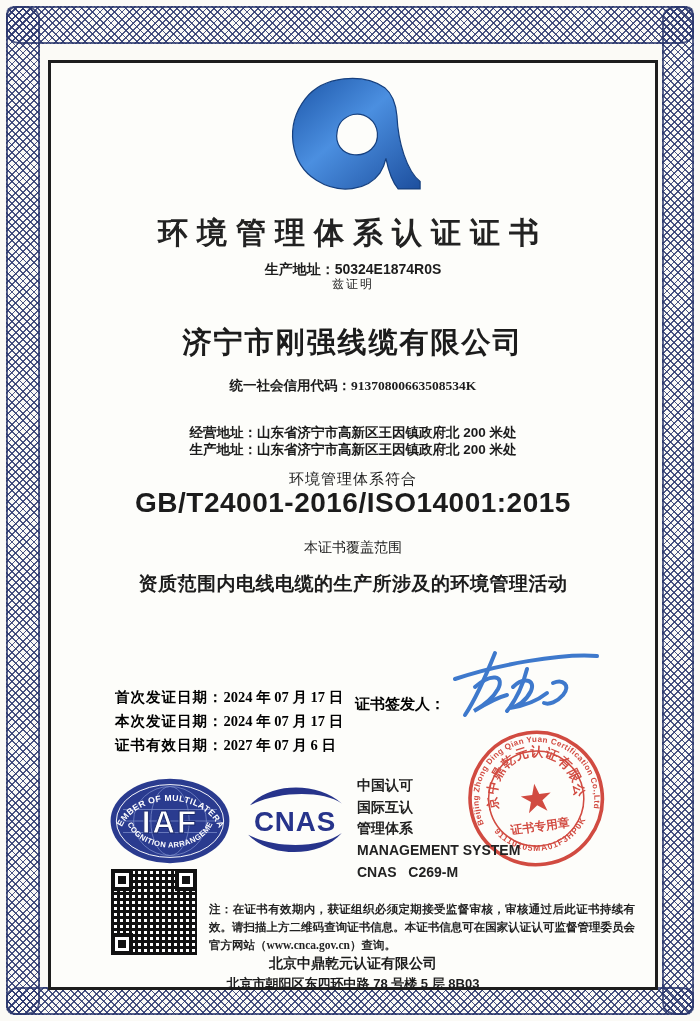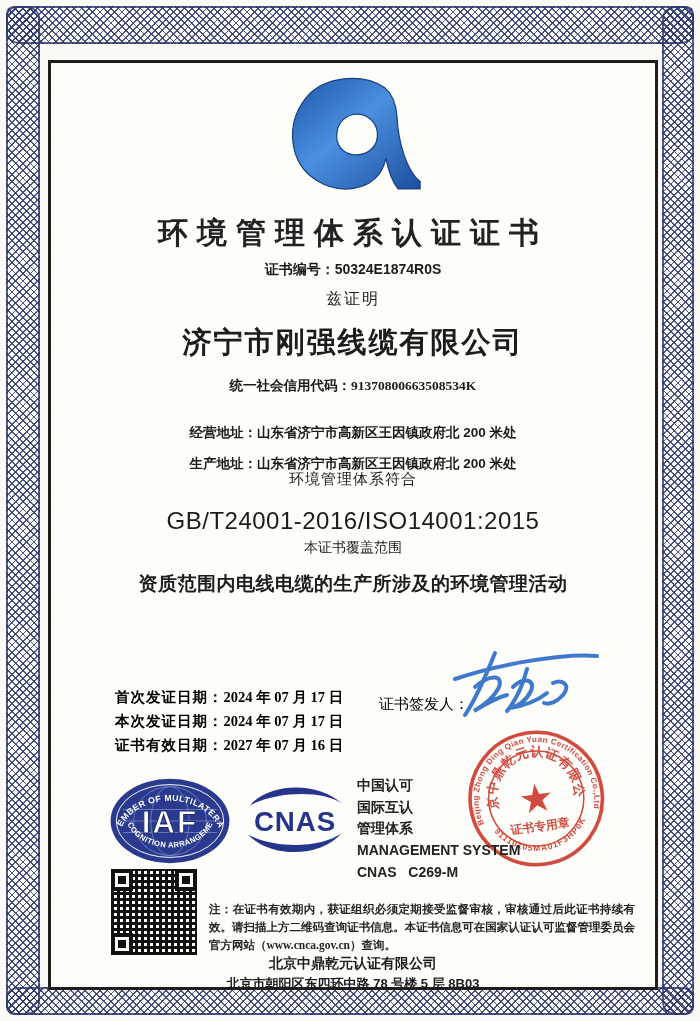--- a/index.html
+++ b/index.html
@@ -13,33 +13,33 @@
   .band.top{left:6px;top:6px;right:6px;height:38px;border-radius:8px 8px 14px 14px/8px 8px 10px 10px;}
   .band.bottom{left:6px;bottom:6px;right:6px;height:28px;border-radius:12px 12px 8px 8px/10px 10px 8px 8px;}
   .band.left{left:6px;top:6px;bottom:6px;width:34px;border-radius:10px 14px 14px 10px/10px 12px 12px 10px;}
   .band.right{right:6px;top:6px;bottom:6px;width:32px;border-radius:14px 10px 10px 14px/12px 10px 10px 12px;}
   .content{position:absolute;left:48px;top:60px;width:604px;height:924px;
            border:3px solid #1e1e1e;background:#fdfdfa;}
   .c{position:absolute;left:0;right:0;text-align:center;color:#1c1c1c;}
   .logo-wrap{position:absolute;left:0;right:0;top:10px;text-align:center;}
   .title{top:150px;font-size:30px;font-weight:bold;letter-spacing:9px;color:#222;}
   .certno{top:198px;font-size:14px;font-weight:bold;}
-  .certify{top:226px;font-size:16px;letter-spacing:2px;}
+  .certify{top:213px;font-size:12px;letter-spacing:2px;}
   .company{top:260px;font-size:29px;font-weight:bold;letter-spacing:2px;text-align:center;}
   .code{top:314px;font-size:13.5px;font-weight:bold;font-family:"Liberation Serif",serif;}
   .addr{font-size:13.5px;font-weight:bold;}
-  .addr1{top:339px;} .addr2{top:361px;} .addr3{top:392px;}
+  .addr1{top:339px;} .addr2{top:361px;} .addr3{top:378px;}
   .conform{top:407px;font-size:15px;letter-spacing:1px;}
-  .standard{top:444px;font-size:24px;font-weight:normal;letter-spacing:.5px;}
+  .standard{top:424px;font-size:28px;font-weight:bold;letter-spacing:.5px;}
   .scopelabel{top:476px;font-size:14px;}
   .scope{top:508px;font-size:19px;font-weight:bold;letter-spacing:.5px;}
   .dates{position:absolute;left:64px;top:622px;font-family:"Liberation Serif",serif;}
   .dates .row{font-size:14.5px;font-weight:bold;line-height:24px;white-space:pre;}
   .dates .lbl{letter-spacing:1px;}
-  .signer{position:absolute;left:328px;top:632px;font-size:15px;font-weight:normal;
+  .signer{position:absolute;left:304px;top:632px;font-size:15px;font-weight:bold;
           font-family:"Liberation Serif",serif;}
   .signature{position:absolute;left:390px;top:580px;}
   .seal{position:absolute;left:408px;top:658px;opacity:.9;mix-blend-mode:multiply;
         transform:rotate(-8deg);}
   .iaf{position:absolute;left:56px;top:712px;}
   .cnas{position:absolute;left:192px;top:716px;}
   .acc-text{position:absolute;left:306px;top:712px;font-size:14px;line-height:1.55;
             font-weight:bold;color:#222;}
   .acc-text div{white-space:pre;}
   
@@ -76,40 +76,40 @@
           </linearGradient>
         </defs>
         <path fill-rule="evenodd" fill="url(#lg)" stroke="#16407f" stroke-width="1" d="M86 12 C68 0 36 2 21 21 C4 43 8 74 30 88 C49 100 72 96 82 82 C84 79 86 75 87 70 C89 80 92 89 97 95 L115 95 L115 89 C104 80 97 57 96 35 C95 24 92 17 86 12 Z
              M60 34 C70 32 79 39 80 49 C81 60 72 68 61 67 C51 66 45 58 47 48 C48 41 53 36 60 34 Z"></path>
       </svg>
     </div>
 
     <div class="c title">环境管理体系认证证书</div>
 
     <div class="c certno">
-      <span>证书编号：</span><span>50324E1874R0S</span>
+      <span>生产地址：</span><span>50324E1874R0S</span>
     </div>
 
     <div class="c certify">兹证明</div>
 
     <div class="c company">济宁市刚强线缆有限公司</div>
 
     <div class="c code">统一社会信用代码：91370800663508534K</div>
     <div class="c addr addr2">经营地址：山东省济宁市高新区王因镇政府北 200 米处</div>
     <div class="c addr addr3">生产地址：山东省济宁市高新区王因镇政府北 200 米处</div>
 
     <div class="c conform">环境管理体系符合</div>
     <div class="c standard">GB/T24001-2016/ISO14001:2015</div>
     <div class="c scopelabel">本证书覆盖范围</div>
     <div class="c scope">资质范围内电线电缆的生产所涉及的环境管理活动</div>
 
     <div class="dates">
       <div class="row"><span class="lbl">首次发证日期：</span><span>2024 年 07 月 17 日</span></div>
       <div class="row"><span class="lbl">本次发证日期：</span><span>2024 年 07 月 17 日</span></div>
-      <div class="row"><span class="lbl">证书有效日期：</span><span>2027 年 07 月 16 日</span></div>
+      <div class="row"><span class="lbl">证书有效日期：</span><span>2027 年 07 月 6 日</span></div>
     </div>
 
     <div class="signer">证书签发人：</div>
 
     <div class="signature">
       <svg width="165" height="85" viewBox="0 0 165 85">
         <g fill="none" stroke="#2a6bc8" stroke-width="4" stroke-linecap="round" opacity=".9">
           <path d="M14 36 C55 22 120 10 156 13"></path>
           <path d="M54 10 C46 30 36 54 24 72"></path>
           <path d="M34 44 C50 30 64 32 57 46 C51 57 40 64 33 68 C46 60 58 54 66 52"></path>

